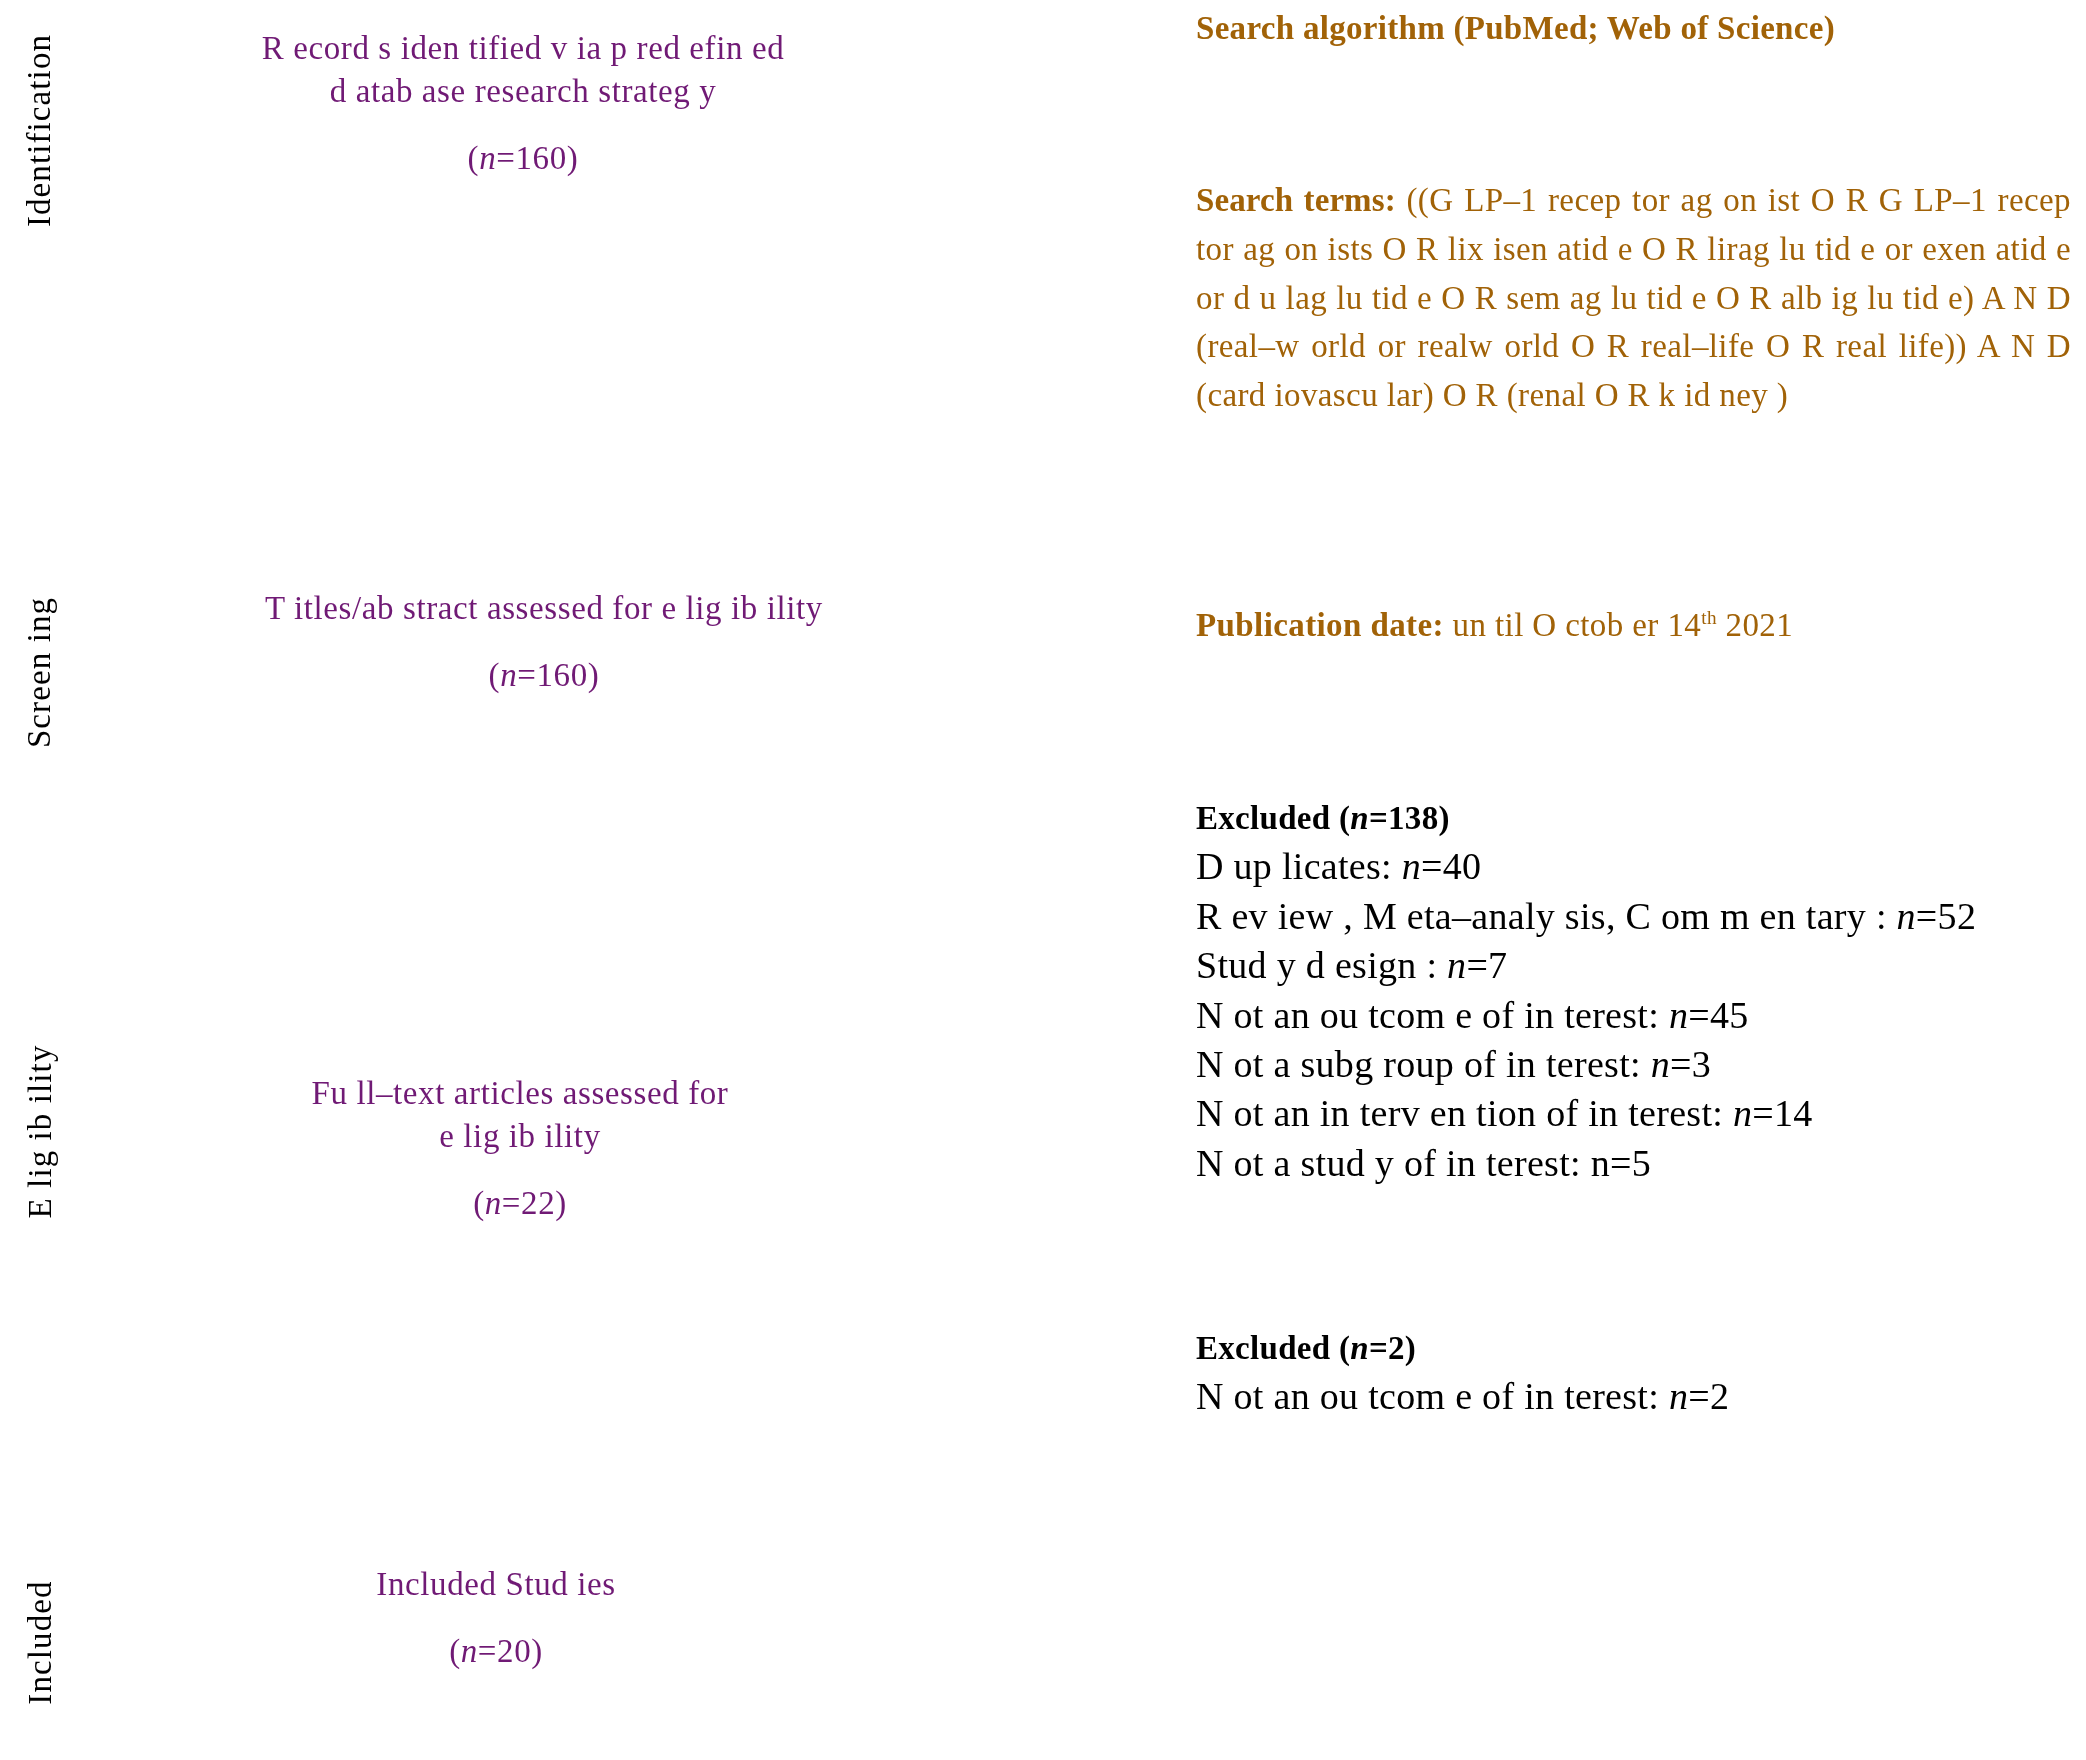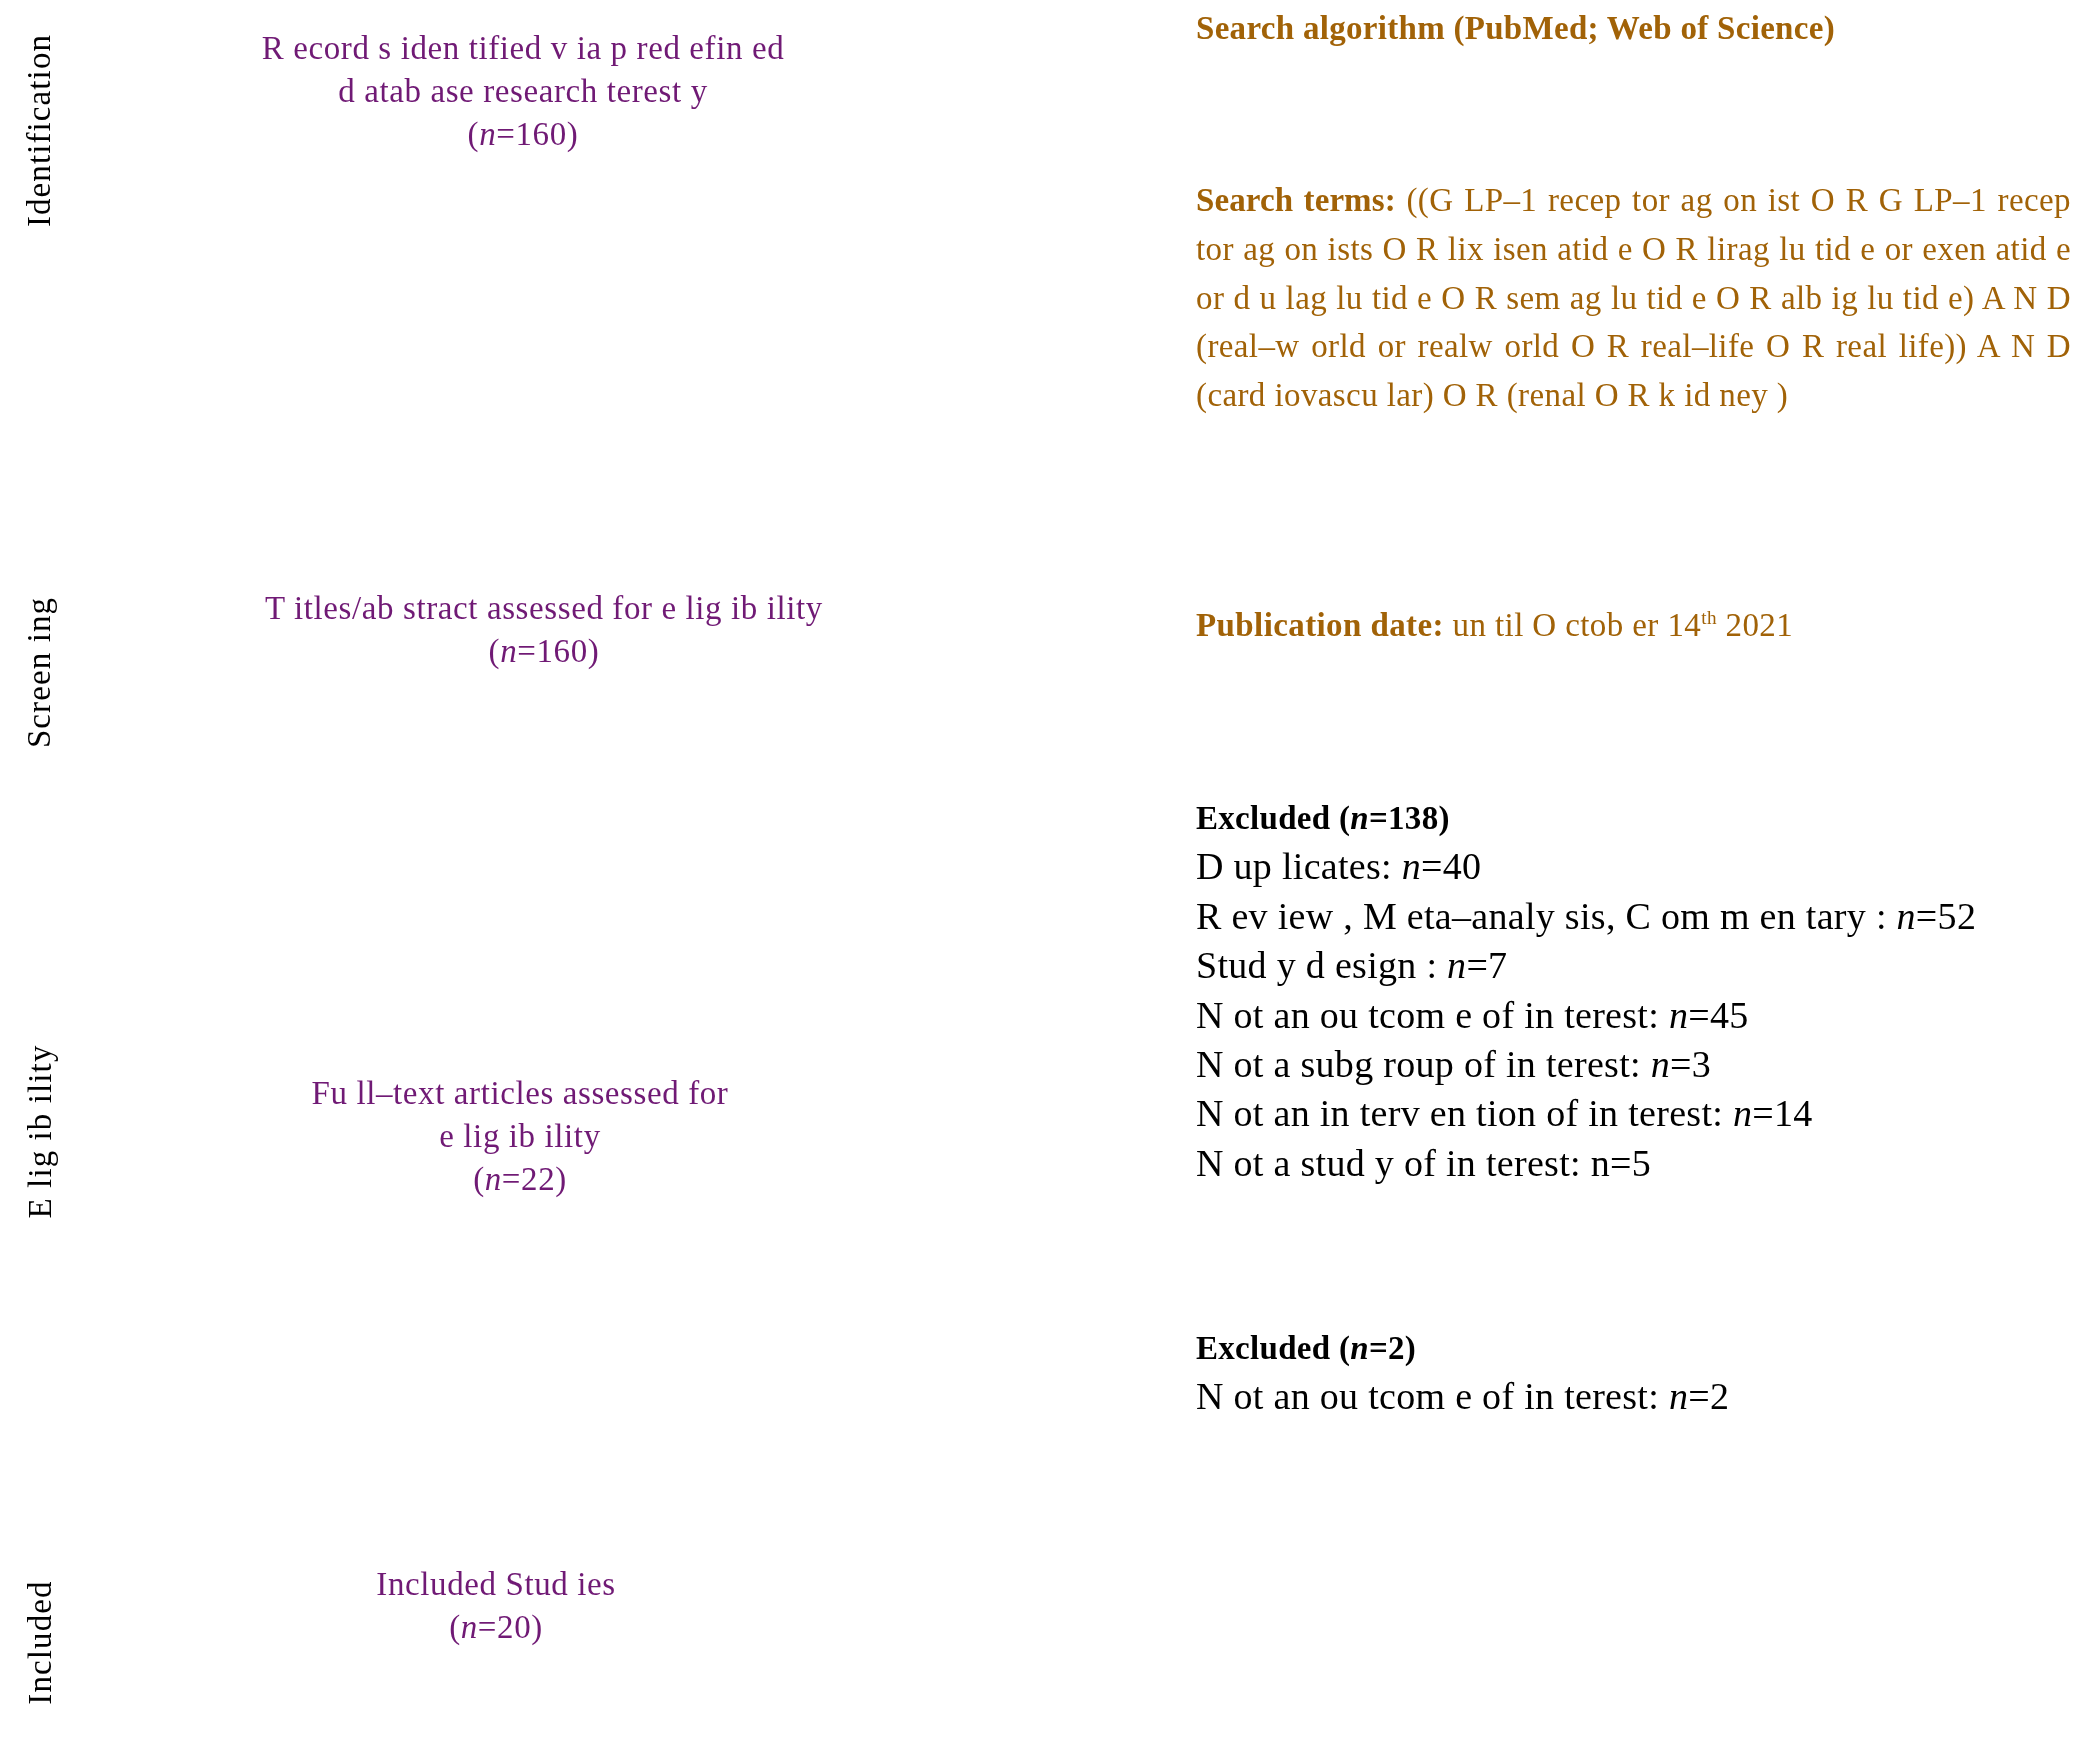--- a/index.html
+++ b/index.html
@@ -51,21 +51,21 @@
   
   .flow-box {
     position: absolute;
     text-align: center;
     font-size: 33px;
     line-height: 1.30;
     letter-spacing: 0.6px;
     color: #701a75;
   }
   .flow-box .ln { display: block; white-space: nowrap; }
-  .flow-box .nline { display: block; white-space: nowrap; }
+  .flow-box .nline { display: block; white-space: nowrap; margin-top: 24px; }
   .ital { font-style: italic; }
 
   #box-identified { left: 123px;  top: 27px;   width: 800px; }
   #box-titles     { left: 112px;  top: 587px; width: 864px; }
   #box-fulltext   { left: 133px;  top: 1072px; width: 774px; }
   #box-included   { left: 176px;  top: 1563px; width: 640px; }
 
   
   .rcol {
     position: absolute;
@@ -136,21 +136,21 @@
   <div class="stage-label vbox" id="stage-eligibility">
     <span>E lig ib ility</span>
   </div>
 
   <div class="stage-label vbox" id="stage-included">
     <span>Included</span>
   </div>
 
   <div class="flow-box" id="box-identified">
     <span class="ln">R ecord s iden tified  v ia p red efin ed</span>
-    <span class="ln">d atab ase research  terest y</span>
+    <span class="ln">d atab ase research  strateg y</span>
     <span class="nline"><span>(</span><span class="ital">n</span><span>=160)</span></span>
   </div>
 
   <div class="flow-box" id="box-titles">
     <span class="ln">T itles/ab stract assessed  for e lig ib ility</span>
     <span class="nline"><span>(</span><span class="ital">n</span><span>=160)</span></span>
   </div>
 
   <div class="flow-box" id="box-fulltext">
     <span class="ln">Fu ll–text articles assessed  for</span>

